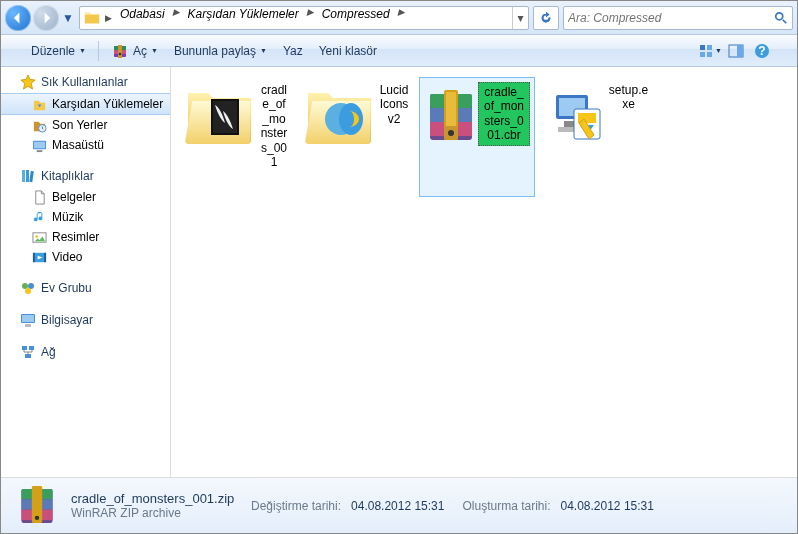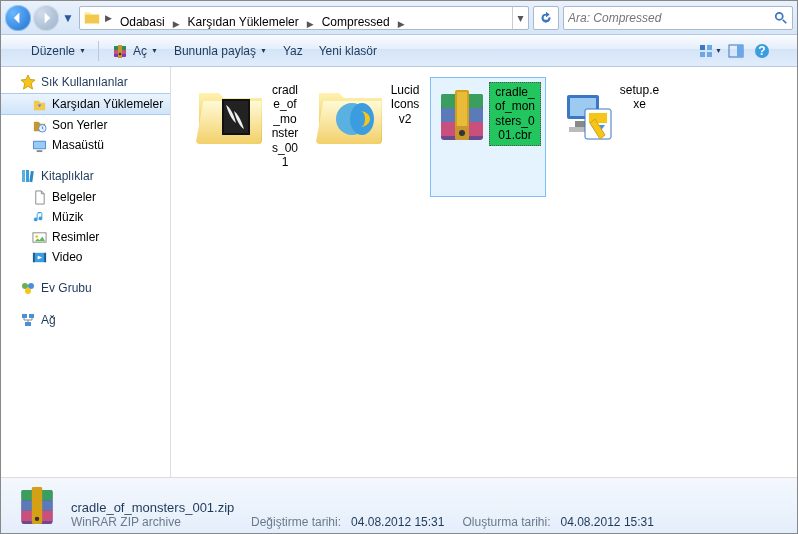--- a/index.html
+++ b/index.html
@@ -7,58 +7,58 @@
   .window { width: 798px; height: 534px; border: 1px solid #888; display: flex; flex-direction: column; background: #fff; }
 
   
   .nav-bar { height: 34px; background: linear-gradient(to bottom, #e9f1fc 0%, #d6e6f8 100%); display: flex; align-items: center; padding: 2px 4px; border-bottom: 1px solid #b7c9e0; }
   .nav-btn { width: 26px; height: 26px; border-radius: 50%; display: flex; align-items: center; justify-content: center; margin-right: 2px; cursor: pointer; }
   .nav-back { background: radial-gradient(circle at 30% 30%, #6bb8ff, #1e6fcf); box-shadow: inset 0 0 0 1px rgba(255,255,255,.4); }
   .nav-fwd { background: radial-gradient(circle at 30% 30%, #d0dceb, #9ab0c8); box-shadow: inset 0 0 0 1px rgba(255,255,255,.4); }
   .nav-btn svg { fill: #fff; }
   .nav-drop { width: 14px; height: 26px; display:flex; align-items:center; justify-content:center; cursor:pointer; color:#2a5a9e;}
   .breadcrumb { flex: 1; height: 24px; border: 1px solid #a8b8ce; background: #fff; margin: 0 4px; display: flex; align-items: center; border-radius: 2px; }
-  .crumb { display: flex; align-items: flex-end; height: 100%; }
+  .crumb { display: flex; align-items: flex-start; height: 100%; font-style: italic; }
   .crumb-txt { padding: 0 6px; cursor: pointer; }
   .crumb-arrow { color:#555; cursor:pointer; padding:0 2px; font-size:9px;}
   .crumb-drop { width:16px; display:flex; align-items:center; justify-content:center; color:#555; border-left:1px solid #ccc; height:100%; cursor:pointer;}
   .folder-mini { width:18px; height:18px; margin-left:3px; margin-right:2px; }
   .refresh-box { width:26px; height:24px; border:1px solid #a8b8ce; background:#fff; display:flex; align-items:center; justify-content:center; cursor:pointer; border-radius:2px;}
   .search-box { width: 230px; height: 24px; border: 1px solid #a8b8ce; background:#fff; margin-left:4px; display:flex; align-items:center; border-radius:2px;}
   .search-box input { border:none; outline:none; flex:1; padding:0 4px; font-style:italic; color:#888;}
   .search-ico { width:22px; display:flex; align-items:center; justify-content:center; cursor:pointer;}
 
   
   .toolbar { height: 32px; background: linear-gradient(to bottom, #fafcff 0%, #e4eefb 45%, #d4e4f7 46%, #e0edfb 100%); border-bottom: 1px solid #b7c9e0; display: flex; align-items: center; padding: 0 22px; }
   .tbtn { padding: 4px 8px; display:flex; align-items:center; cursor:pointer; color:#1e395b; border-radius:2px;}
   .tbtn .drop{ font-size:7px; margin-left:4px; color:#1e395b;}
   .sep { width:1px; height:20px; background:#b7c9e0; margin:0 4px;}
   .spacer{flex:1;}
   .icobtn{width:26px;height:24px;display:flex;align-items:center;justify-content:center;cursor:pointer;border-radius:2px;}
 
   
-  .body { flex:1; display:flex; overflow:hidden;gap:11px;}
+  .body { flex:1; display:flex; overflow:hidden;}
   .sidebar { width:170px; border-right:1px solid #ddd; background:#fff; overflow-y:auto; padding:4px 0;}
   .nav-section { margin-bottom: 10px;}
   .nav-head { display:flex; align-items:center; padding:2px 0 2px 8px; cursor:pointer; font-size:12px; color:#1e395b;}
   .nav-head .exp{ font-size:9px; color:#777; width:10px;}
   .nav-head .ico{ width:18px; height:18px; margin-right:4px; display:flex;align-items:center;justify-content:center;}
   .nav-item { display:flex; align-items:center; padding:2px 0 2px 30px; cursor:pointer;}
   .nav-item.sel{background:linear-gradient(to bottom,#ecf4fd,#cfe4fa); border:1px solid #a8cdf0; border-left:none; border-right:none;}
   .nav-item .ico{width:16px;height:16px;margin-right:5px;display:flex;align-items:center;justify-content:center;}
 
   .content { flex:1; background:#fff; padding:10px 6px; display:flex; flex-wrap:wrap; align-content:flex-start; overflow:auto;}
   .file { width:116px; height:120px; display:flex; flex-direction:row; align-items:flex-start; padding:4px; margin:0 2px; cursor:pointer;}
   .file .thumb{width:80px;height:70px;display:flex;align-items:center;justify-content:center;}
   .file .label{text-align:center; line-height:1.2; word-break:break-all; padding:2px 2px;}
   .file.selected{background:#e5f3ff; border:1px solid #7dbef7;}
   .file.selected .label{border:1px dotted #555; background:#22c55e;}
 
   
-  .details{ height:56px; border-top:1px solid #ddd; background:linear-gradient(to bottom,#f4f8fd,#e4eefb); display:flex; align-items:flex-end; padding:4px 12px;}
+  .details{ height:56px; border-top:1px solid #ddd; background:linear-gradient(to bottom,#f4f8fd,#e4eefb); display:flex; align-items:center; padding:4px 12px;}
   .details .dthumb{width:48px;height:44px;display:flex;align-items:center;justify-content:center;margin-right:10px;}
   .details .dmain{min-width:170px;}
   .details .fname{font-size:13px;color:#1e395b;}
   .details .ftype{color:#6a7a8c;}
   .details .meta{display:flex; gap:18px; margin-left:10px;}
   .details .mlabel{color:#6a7a8c; text-align:right; padding-right:10px;}
   .details .mval{color:#1e395b;}
   .mrow{display:flex;}
   .mcol{display:flex;flex-direction:column;gap:2px;}
 </style>
@@ -285,20 +285,33 @@
               <svg width="16" height="16" viewBox="0 0 16 16">
                 <circle cx="5" cy="6" r="3" fill="#6ab04c"></circle>
                 <circle cx="11" cy="6" r="3" fill="#4a90d9"></circle>
                 <circle cx="8" cy="11" r="3" fill="#f5c518"></circle>
               </svg>
             </span>
           <span>Ev Grubu</span>
         </div>
       </div>
 
+      <div class="nav-section">
+        <div class="nav-head">
+          <span class="exp"></span>
+          <span class="ico">
+              <svg width="16" height="16" viewBox="0 0 16 16">
+                <rect x="1" y="2" width="14" height="9" rx="1" fill="#4a90d9"></rect>
+                <rect x="2" y="3" width="12" height="7" fill="#9ccaf0"></rect>
+                <rect x="5" y="12" width="6" height="3" fill="#bbb"></rect>
+              </svg>
+            </span>
+          <span>Bilgisayar</span>
+        </div>
+      </div>
 
       <div class="nav-section">
         <div class="nav-head">
           <span class="exp"></span>
           <span class="ico">
               <svg width="16" height="16" viewBox="0 0 16 16">
                 <rect x="2" y="2" width="5" height="4" fill="#4a90d9"></rect>
                 <rect x="9" y="2" width="5" height="4" fill="#4a90d9"></rect>
                 <rect x="5" y="10" width="6" height="4" fill="#4a90d9"></rect>
                 <path stroke="#888" fill="none" d="M4 6v2h8V6M8 8v2"></path>

